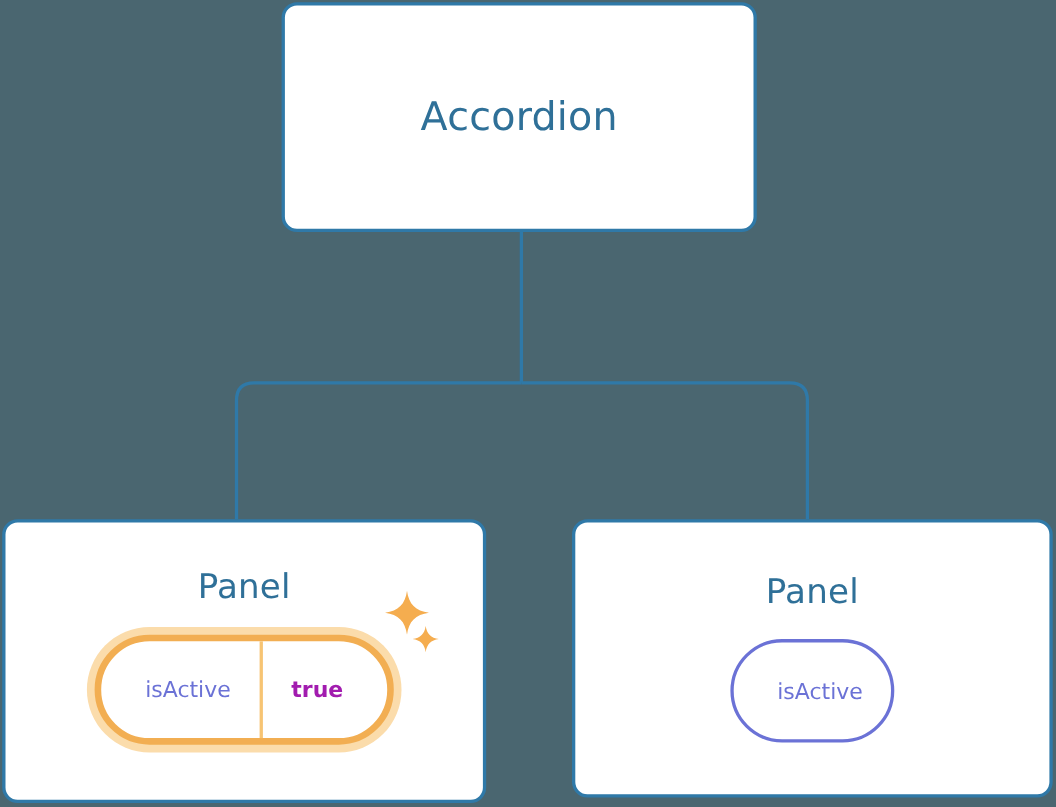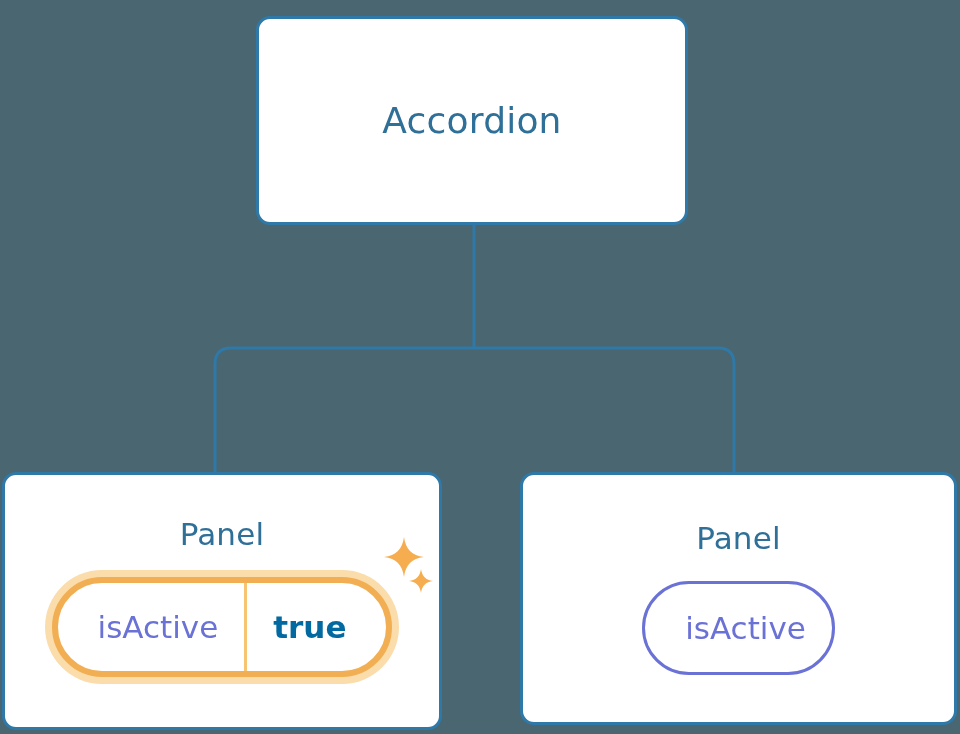--- a/index.html
+++ b/index.html
@@ -40,21 +40,21 @@
     background: #ffffff;
     border: 3px solid #2f79a8;
     border-radius: 14px;
     display: flex;
     flex-direction: column;
     align-items: center;
   }
 
   .node-root {
     left: 256px;
-    top: 16px;
+    top: 2px;
     width: 432px;
     height: 209px;
     justify-content: center;
   }
 
   .node-child-left {
     left: 2px;
     top: 472px;
     width: 440px;
     height: 258px;
@@ -109,39 +109,39 @@
     border-width: 6px;
     box-shadow: 0 0 0 7px #fbdcab;
     height: 100px;
   }
 
   .pill-cell {
     display: flex;
     align-items: center;
     justify-content: center;
     color: #6b72d6;
-    font-size: 31px;
+    font-size: 20px;
     font-weight: 400;
     line-height: 1;
     white-space: nowrap;
   }
 
   .pill-key {
     padding: 0 26px 0 40px;
   }
 
   .pill-value {
     padding: 0 40px 0 26px;
     border-left: 3px solid #6b72d6;
   }
 
   .pill.is-highlighted .pill-value {
     border-left-color: #f7c473;
     font-weight: 700;
-    color: #0369a1;
+    color: #a21caf;
   }
 
   .pill.is-highlighted .pill-key {
     color: #6b72d6;
   }
 
   
   .sparkles {
     position: absolute;
     right: -50px;

